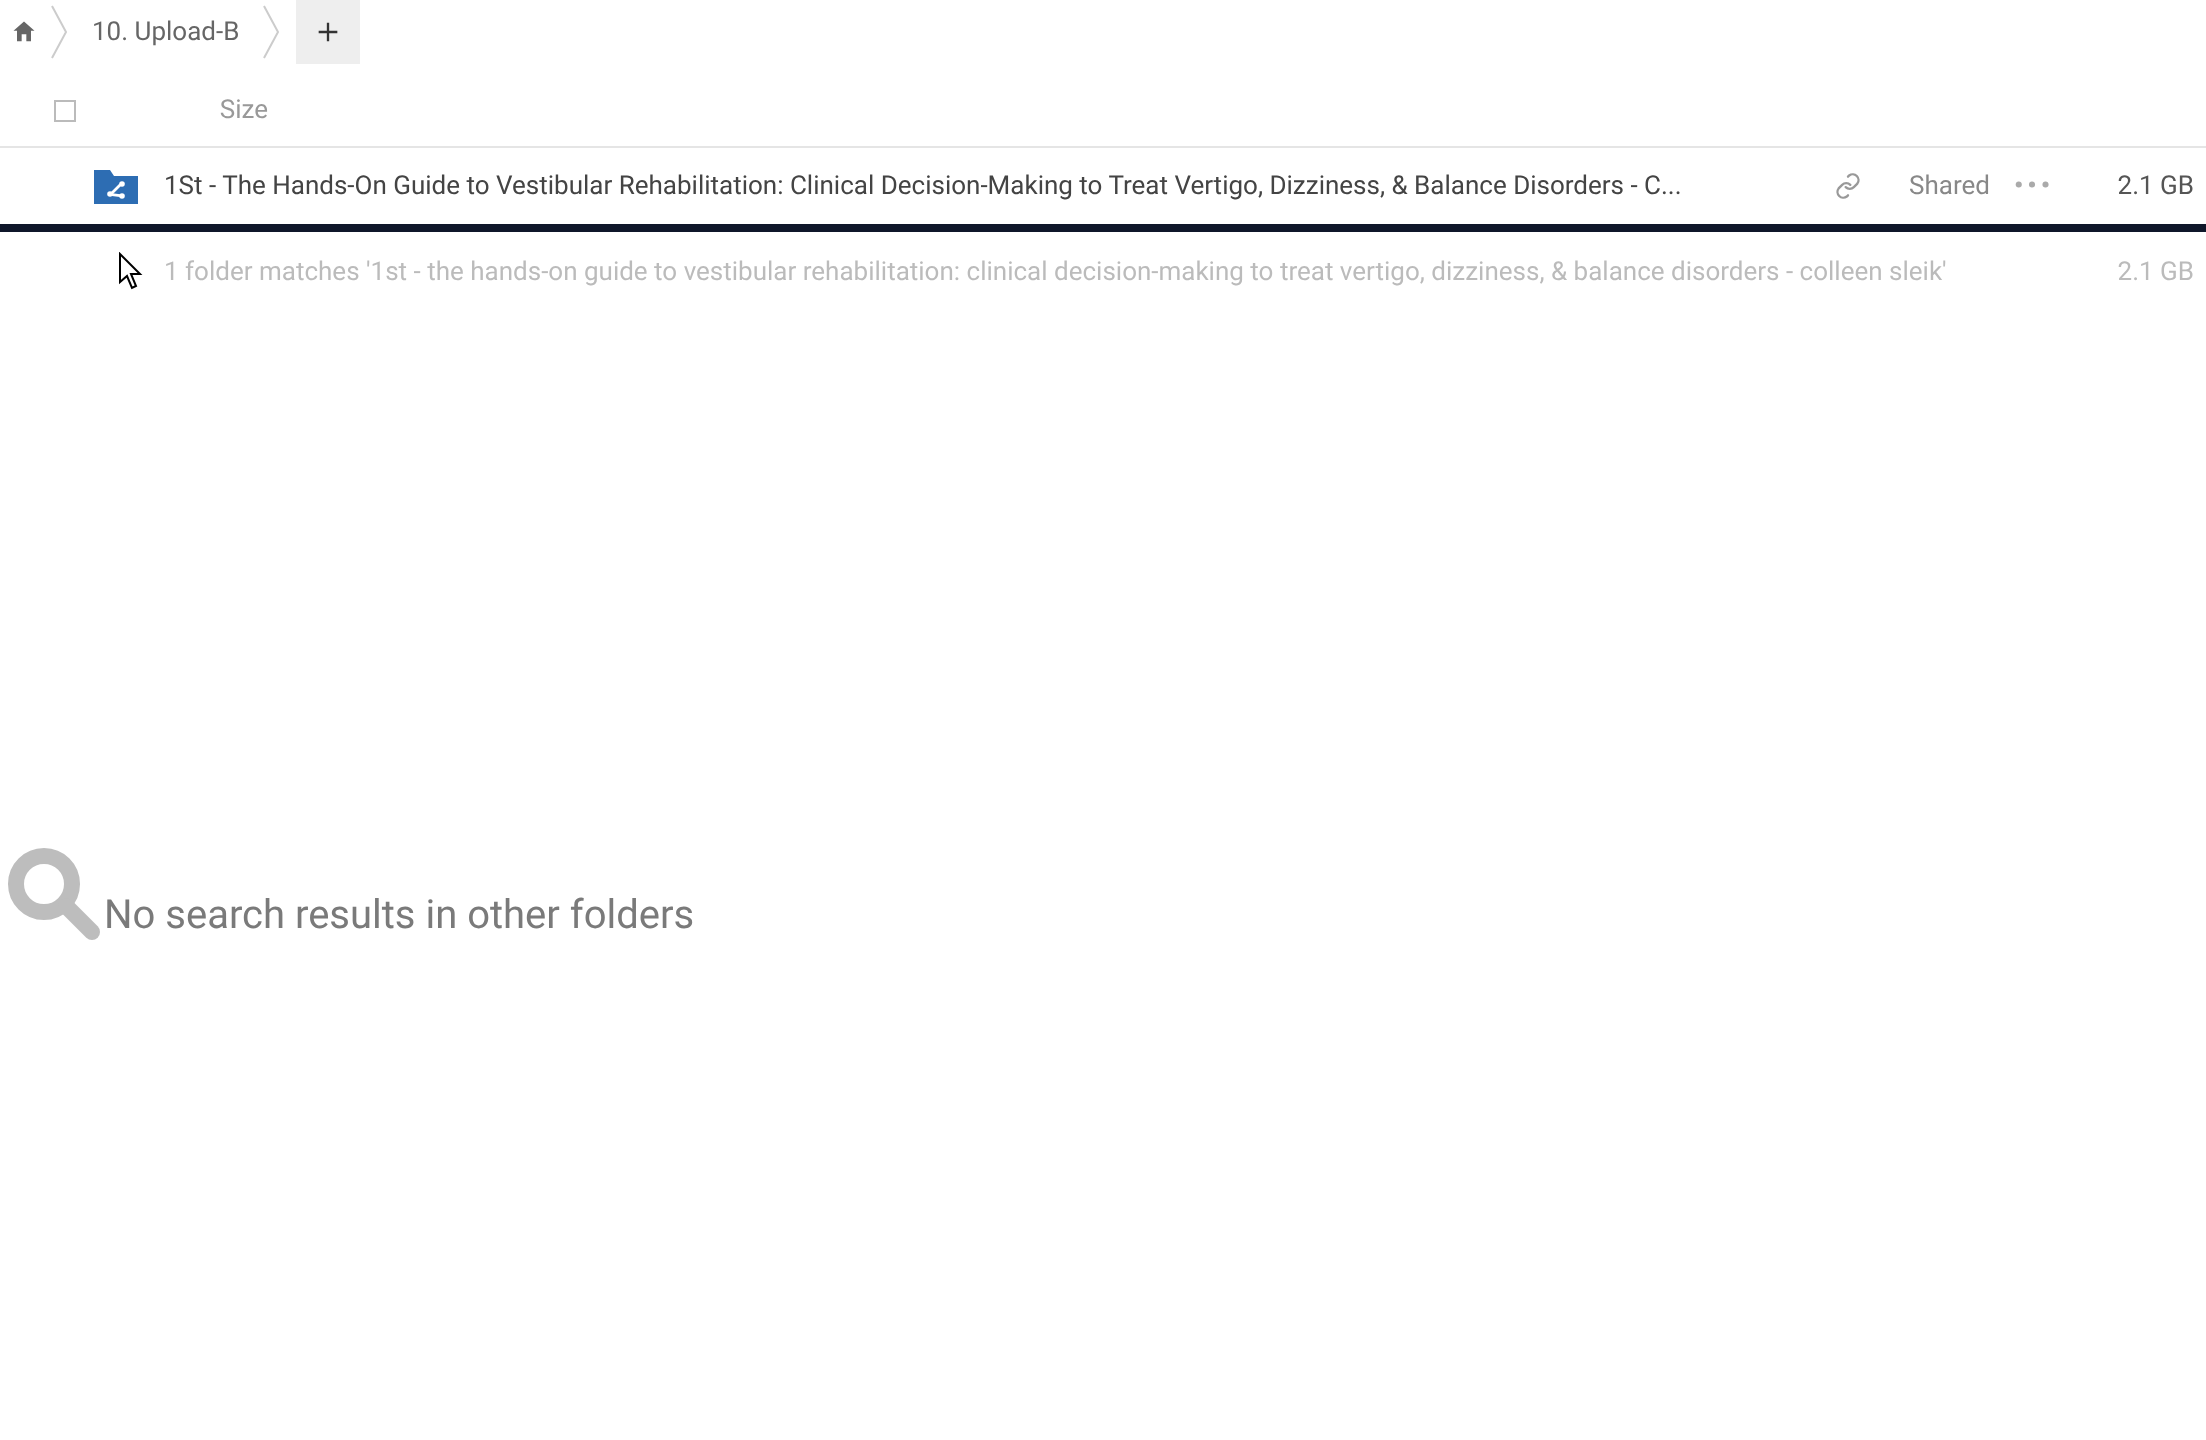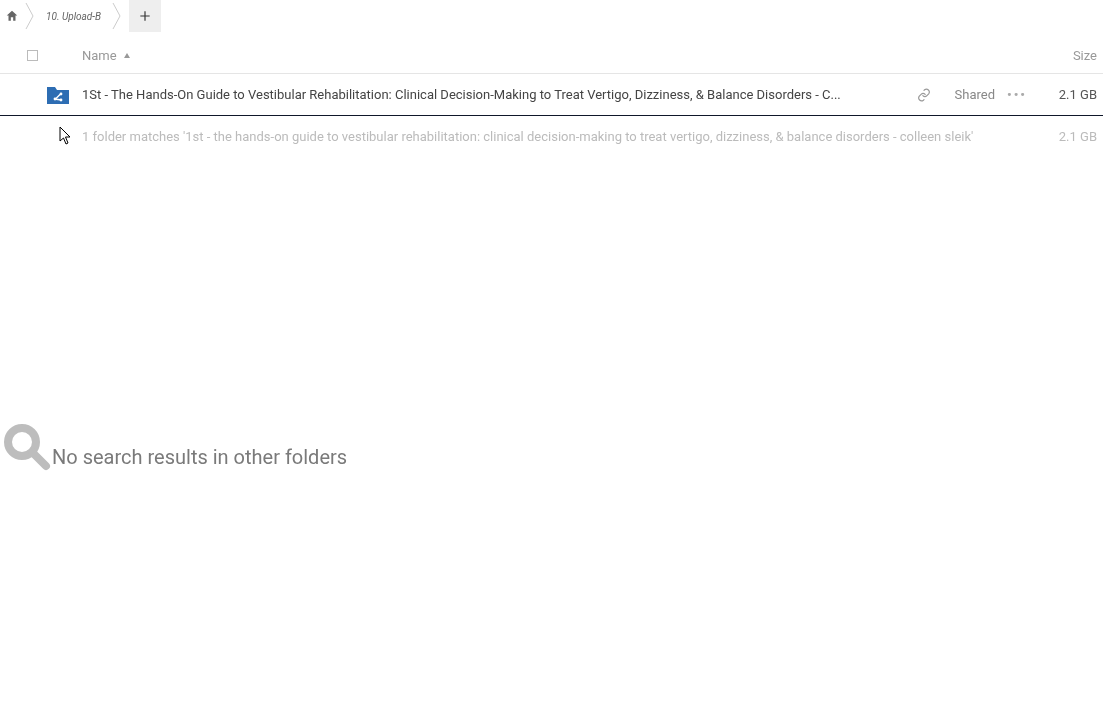--- a/index.html
+++ b/index.html
@@ -22,23 +22,22 @@
     display:flex; align-items:center; justify-content:center;
   }
   .bc-home svg { width:14px; height:14px; fill:#666; }
   .bc-sep {
     width: 16px; height:32px;
     display:flex; align-items:center; justify-content:center;
   }
   .bc-label {
     padding: 0 8px;
     color:#666;
-    font-size:10px;
+    font-size:13px;
     white-space:nowrap;
-    font-style:italic;
   }
   .bc-add {
     width:32px; height:32px;
     background:#eee;
     display:flex; align-items:center; justify-content:center;
     margin-left:4px;
   }
   .bc-add svg { width:14px; height:14px; fill:#333; }
 
   
@@ -69,21 +68,21 @@
   }
   .col-size {
     width:70px; text-align:right;
   }
 
   
   .file-row {
     display:flex;
     align-items:center;
     height:42px;
-    border-bottom:1px solid #0f172a;
+    border-bottom:4px solid #0f172a;
     padding: 0 6px 0 0;
   }
   .file-iconcell {
     width:82px;
     display:flex; align-items:center; justify-content:flex-end;
     padding-right:12px;
   }
   .folder-icon {
     width:24px; height:22px; position:relative;
   }
@@ -176,28 +175,20 @@
   <div class="bc-add">
     <svg viewBox="0 0 24 24">
         <path d="M11 4h2v7h7v2h-7v7h-2v-7H4v-2h7z"></path>
       </svg>
   </div>
 </div>
 
 <div class="col-header">
   <div class="col-check">
     <div class="box"></div>
-  </div>
-  <div class="col-name">
-    <span>Name</span>
-    <span class="sort-caret">
-      <svg width="8" height="8" viewBox="0 0 8 8">
-          <path d="M4 1 L7 6 H1 Z" fill="#999"></path>
-        </svg>
-    </span>
   </div>
   <div class="col-size">
     <span>Size</span>
   </div>
 </div>
 
 <div class="file-row">
   <div class="file-iconcell">
     <span class="folder-icon">
       <svg width="24" height="22" viewBox="0 0 24 22">

